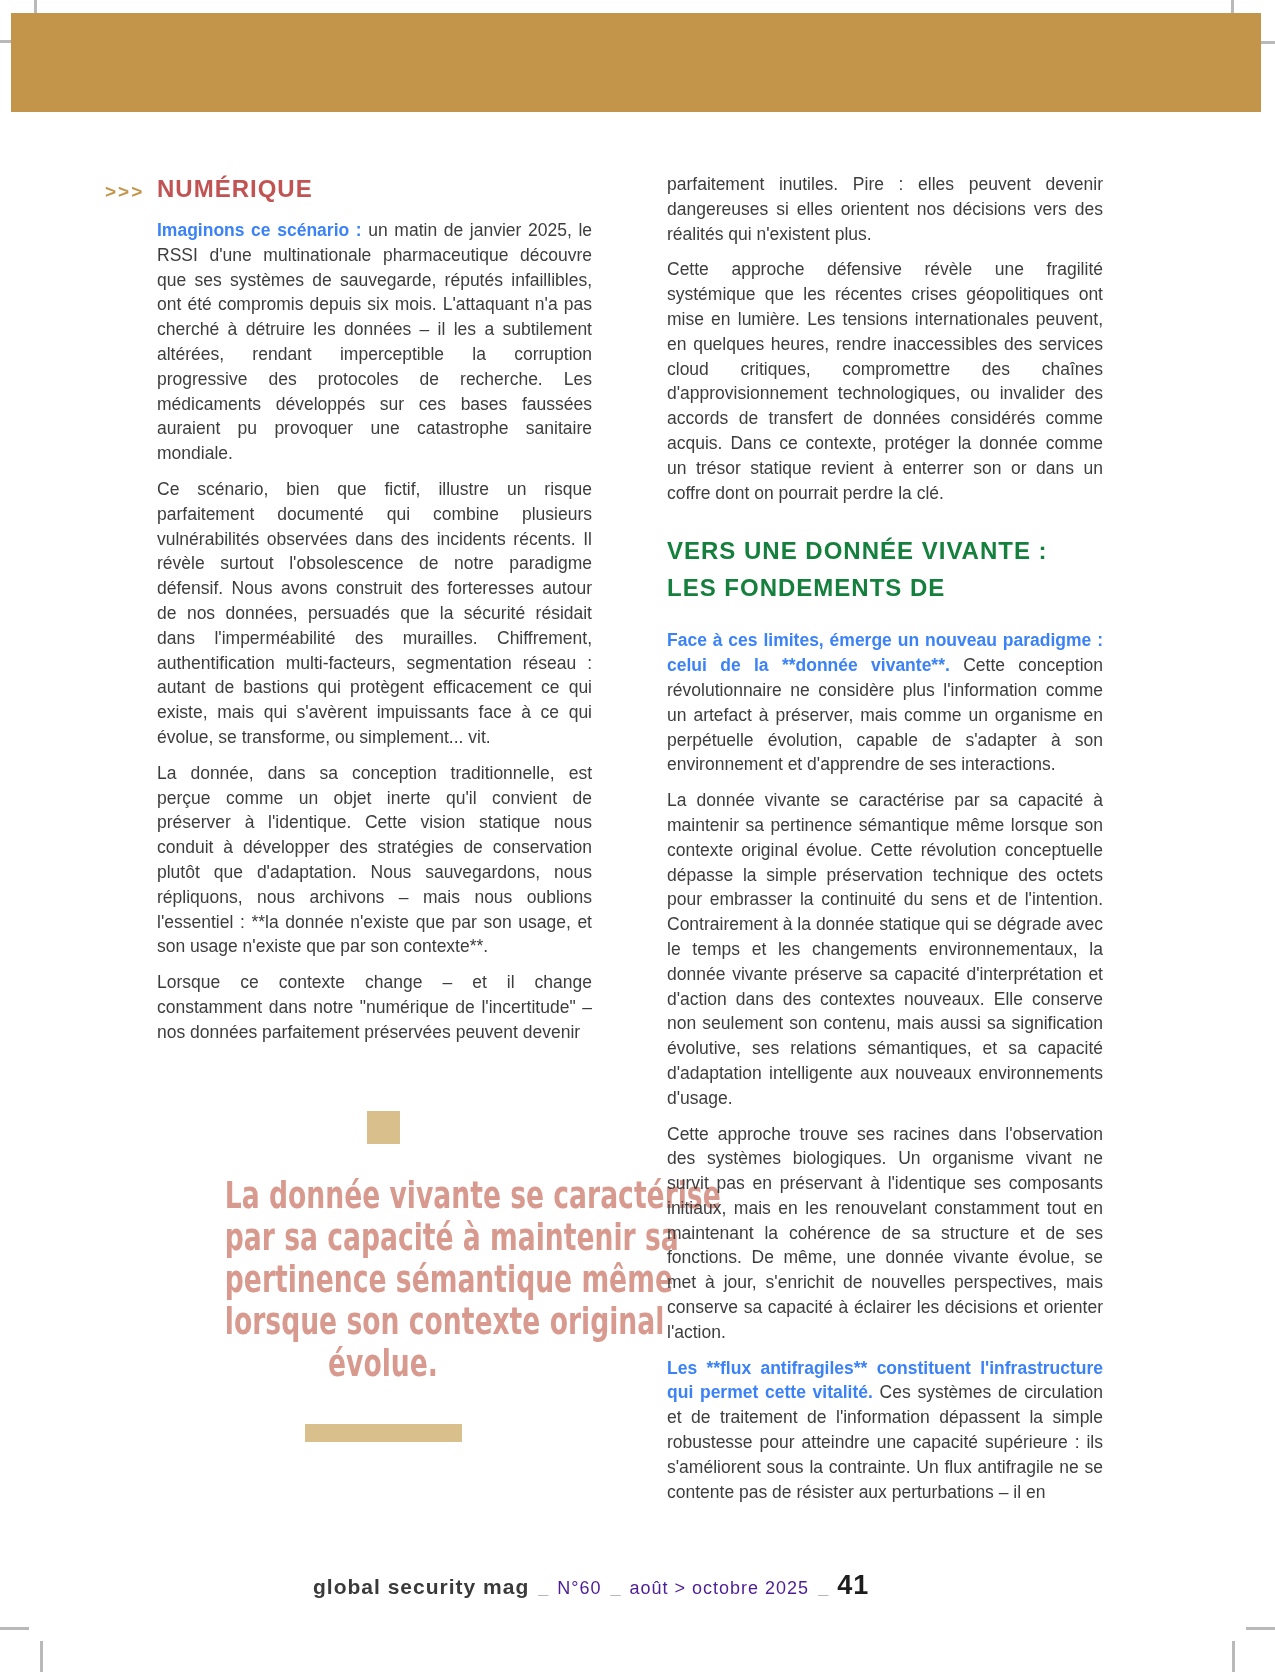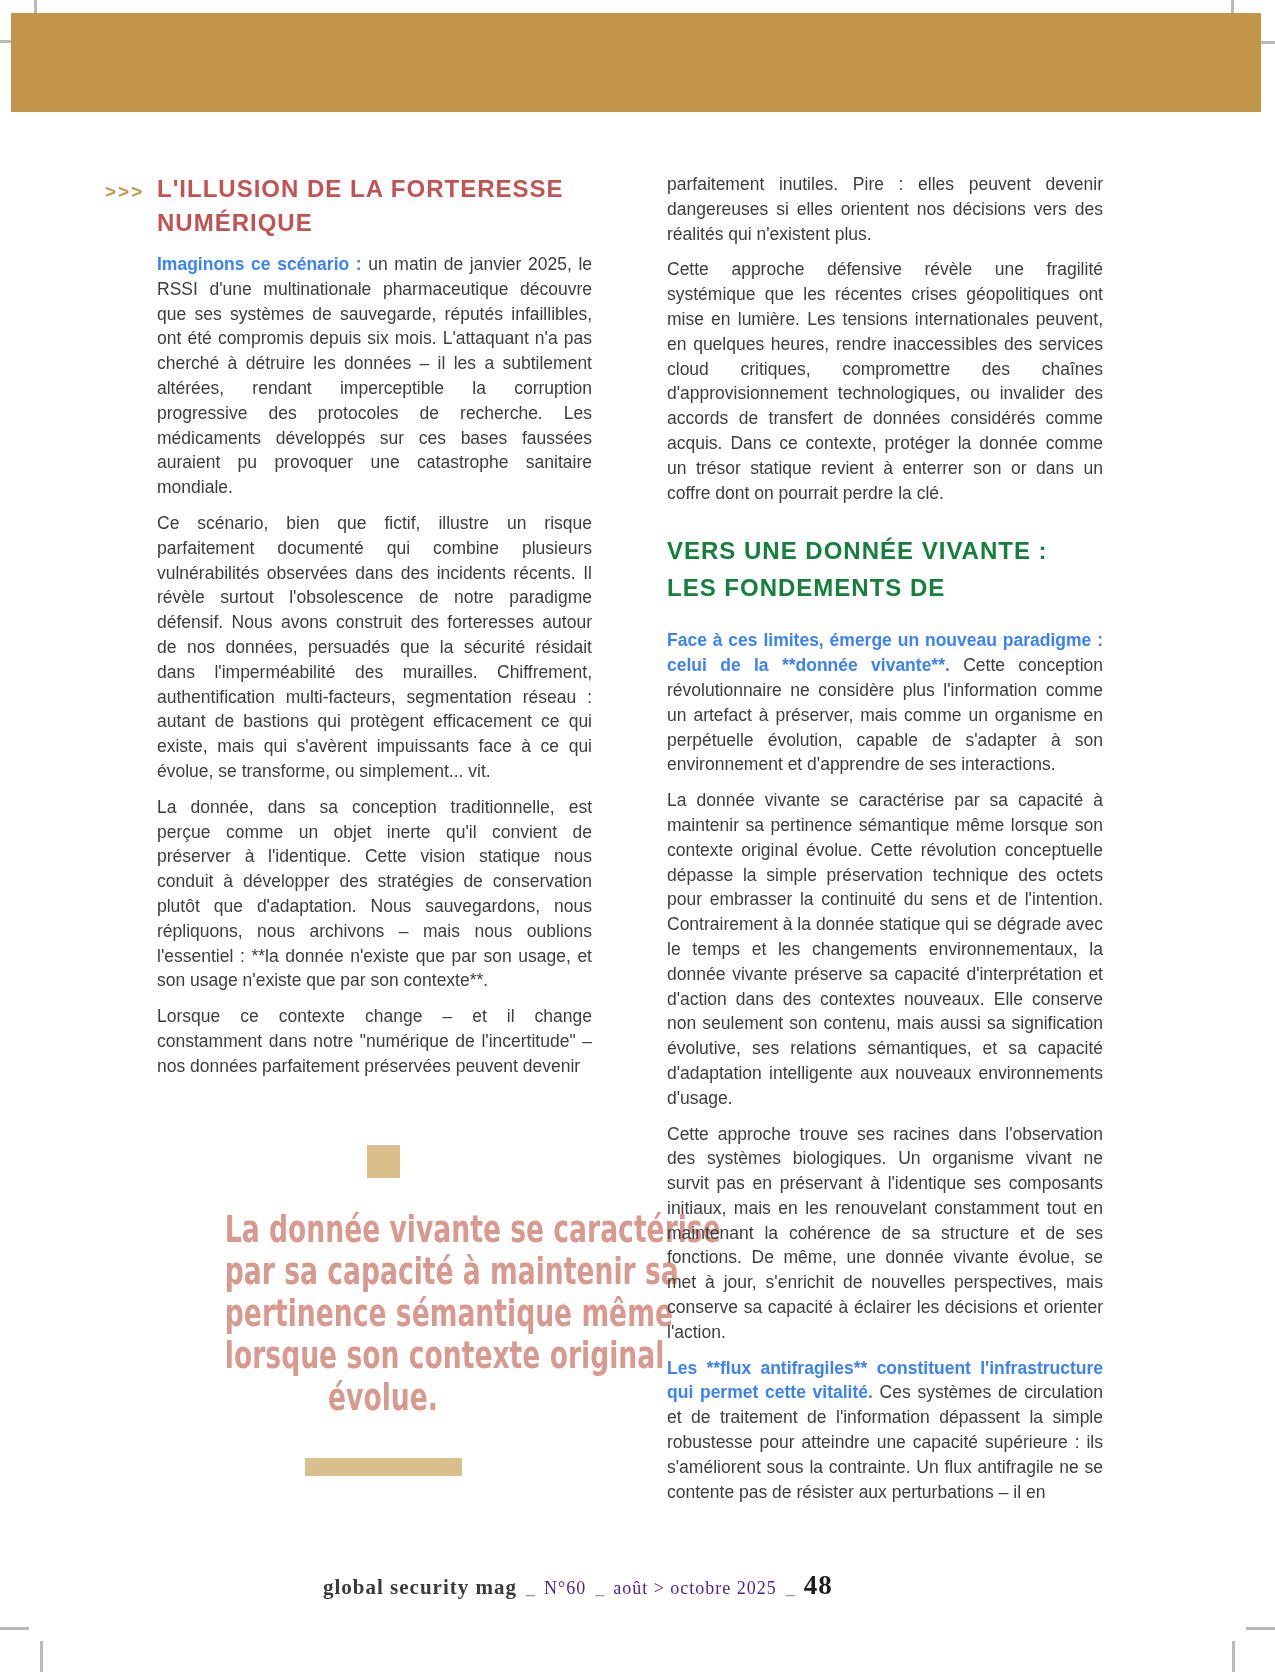--- a/index.html
+++ b/index.html
@@ -28,22 +28,22 @@
     margin:0 17px 11px 0;}
   p.body .lead{font-weight:bold;color:#3b82f6;}
   
   .quote-square{width:33px;height:33px;background:#d8bf8b;margin:66px auto 30px auto;}
   .pull-quote{color:#d89a8f;font-weight:bold;font-size:38px;line-height:42px;
     text-align:center;transform:scaleX(0.70);transform-origin:50% 50%;
     font-family:"DejaVu Sans",sans-serif;}
   .pull-quote .qline{white-space:nowrap;}
   .quote-bar{width:157px;height:18px;background:#d8bf8b;margin:40px auto 0 auto;}
   
-  .footer{position:absolute;left:323px;top:1570px;display:flex;align-items:baseline;
-    gap:9px;font-family:Liberation Serif, serif;white-space:nowrap;}
+  .footer{position:absolute;left:313px;top:1570px;display:flex;align-items:baseline;
+    gap:9px;font-family:Liberation Sans, sans-serif;white-space:nowrap;}
   .footer .brand{font-size:21px;font-weight:bold;color:#3a3a3a;letter-spacing:1px;}
   .footer .sep{font-size:18px;color:#9a9a9a;font-weight:bold;}
   .footer .meta{font-size:18px;color:#4c1d95;letter-spacing:1px;}
   .footer .pageno{font-size:27px;font-weight:bold;color:#1d1d1d;letter-spacing:1px;}
 </style>
 </head>
 <body>
 
 <div class="page">
 
@@ -54,21 +54,20 @@
   <div class="crop" style="left:0;top:1627px;width:29px;height:3px;"></div>
   <div class="crop" style="left:40px;top:1641px;width:3px;height:31px;"></div>
   <div class="crop" style="left:1246px;top:1627px;width:29px;height:3px;"></div>
   <div class="crop" style="left:1232px;top:1641px;width:3px;height:31px;"></div>
 
   <div class="topbar"></div>
 
   <div class="col col-left">
     <h1 class="headline">
       <span class="marker">&gt;&gt;&gt;</span>
-      <div class="hline">L'ILLUSION DE LA FORTERESSE</div>
       <div class="hline">NUMÉRIQUE</div>
     </h1>
 
     <p class="body"><span class="lead">Imaginons ce scénario : </span><span>un matin de janvier 2025, le RSSI d'une multinationale pharmaceutique découvre que ses systèmes de sauvegarde, réputés infaillibles, ont été compromis depuis six mois. L'attaquant n'a pas cherché à détruire les données – il les a subtilement altérées, rendant imperceptible la corruption progressive des protocoles de recherche. Les médicaments développés sur ces bases faussées auraient pu provoquer une catastrophe sanitaire mondiale.</span></p>
 
     <p class="body"><span>Ce scénario, bien que fictif, illustre un risque parfaitement documenté qui combine plusieurs vulnérabilités observées dans des incidents récents. Il révèle surtout l'obsolescence de notre paradigme défensif. Nous avons construit des forteresses autour de nos données, persuadés que la sécurité résidait dans l'imperméabilité des murailles. Chiffrement, authentification multi-facteurs, segmentation réseau : autant de bastions qui protègent efficacement ce qui existe, mais qui s'avèrent impuissants face à ce qui évolue, se transforme, ou simplement... vit.</span></p>
 
     <p class="body"><span>La donnée, dans sa conception traditionnelle, est perçue comme un objet inerte qu'il convient de préserver à l'identique. Cette vision statique nous conduit à développer des stratégies de conservation plutôt que d'adaptation. Nous sauvegardons, nous répliquons, nous archivons – mais nous oublions l'essentiel : **la donnée n'existe que par son usage, et son usage n'existe que par son contexte**.</span></p>
 
     <p class="body"><span>Lorsque ce contexte change – et il change constamment dans notre "numérique de l'incertitude" – nos données parfaitement préservées peuvent devenir</span></p>
@@ -105,16 +104,16 @@
     <p class="body"><span class="lead">Les **flux antifragiles** constituent l'infrastructure qui permet cette vitalité. </span><span>Ces systèmes de circulation et de traitement de l'information dépassent la simple robustesse pour atteindre une capacité supérieure : ils s'améliorent sous la contrainte. Un flux antifragile ne se contente pas de résister aux perturbations – il en</span></p>
   </div>
 
   <div class="footer">
     <span class="brand">global security mag</span>
     <span class="sep">_</span>
     <span class="meta">N°60</span>
     <span class="sep">_</span>
     <span class="meta">août &gt; octobre 2025</span>
     <span class="sep">_</span>
-    <span class="pageno">48</span>
+    <span class="pageno">41</span>
   </div>
 
 </div>
 
 </body></html>

